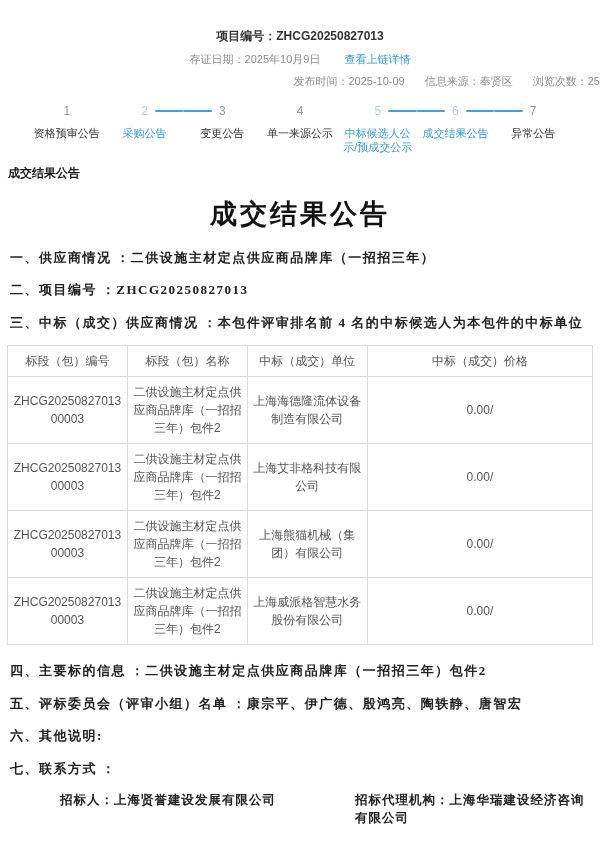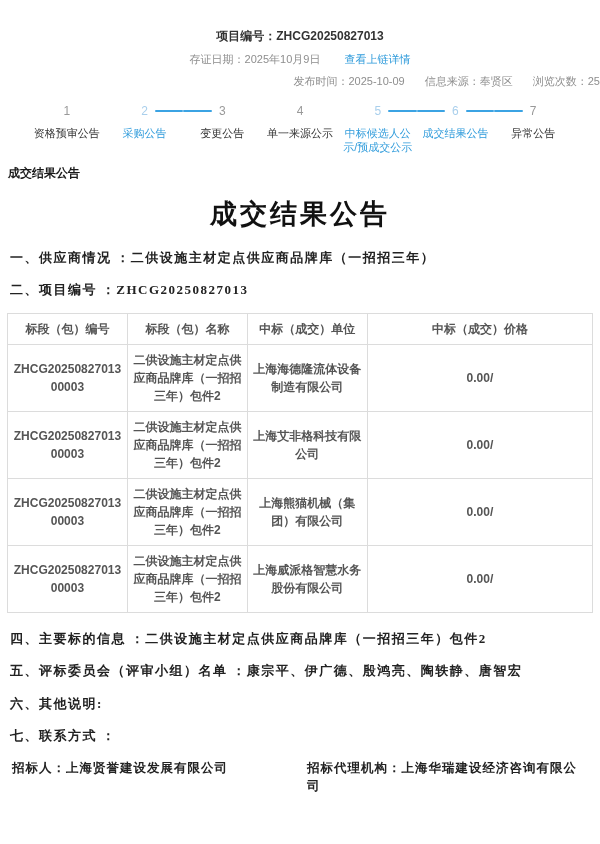--- a/index.html
+++ b/index.html
@@ -44,29 +44,29 @@
     margin:0 10px 13px; line-height:1.5;
   }
   
   .result-table {
     width:586px; margin:2px auto 16px; border-collapse:collapse;
     font-family:"Liberation Sans","DejaVu Sans",sans-serif; font-size:12px; color:#555;
     table-layout:fixed;
   }
   .result-table th, .result-table td {
     border:1px solid #dcdcdc; text-align:center; vertical-align:middle;
-    padding:6px 3px; font-weight:bold; line-height:1.5; word-break:break-all;
+    padding:6px 3px; font-weight:normal; line-height:1.5; word-break:break-all;
   }
   .col-no { width:20.5%; } .col-name { width:20.5%; } .col-unit { width:20.5%; } .col-price { width:38.5%; }
   
   .contacts { display:flex; margin:4px 12px 0 12px; gap:14px; }
   .contact-col { flex:1; }
   .contact-line {
     font-size:12.5px; font-weight:bold; letter-spacing:1px;
-    margin-bottom:9px; line-height:1.45;
+    margin-bottom:9px; line-height:1.45;margin-left:48px;
   }
 </style>
 </head>
 <body>
 
 <header class="page-header">
   <div class="proj-line">
     <span>项目编号：</span><span>ZHCG20250827013</span>
   </div>
   <div class="cert-line">
@@ -138,20 +138,21 @@
   </div>
 </nav>
 
 <div class="section-label">成交结果公告</div>
 
 <main class="doc">
   <h2 class="doc-title">成交结果公告</h2>
 
   <p class="doc-item">一、供应商情况 ：二供设施主材定点供应商品牌库（一招招三年）</p>
   <p class="doc-item">二、项目编号 ：ZHCG20250827013</p>
+  <p class="doc-item">三、中标（成交）供应商情况 ：本包件评审排名前 4 名的中标候选人为本包件的中标单位</p>
 
   <table class="result-table">
     <colgroup>
         <col class="col-no">
         <col class="col-name">
         <col class="col-unit">
         <col class="col-price">
       </colgroup>
     <thead>
       <tr>

